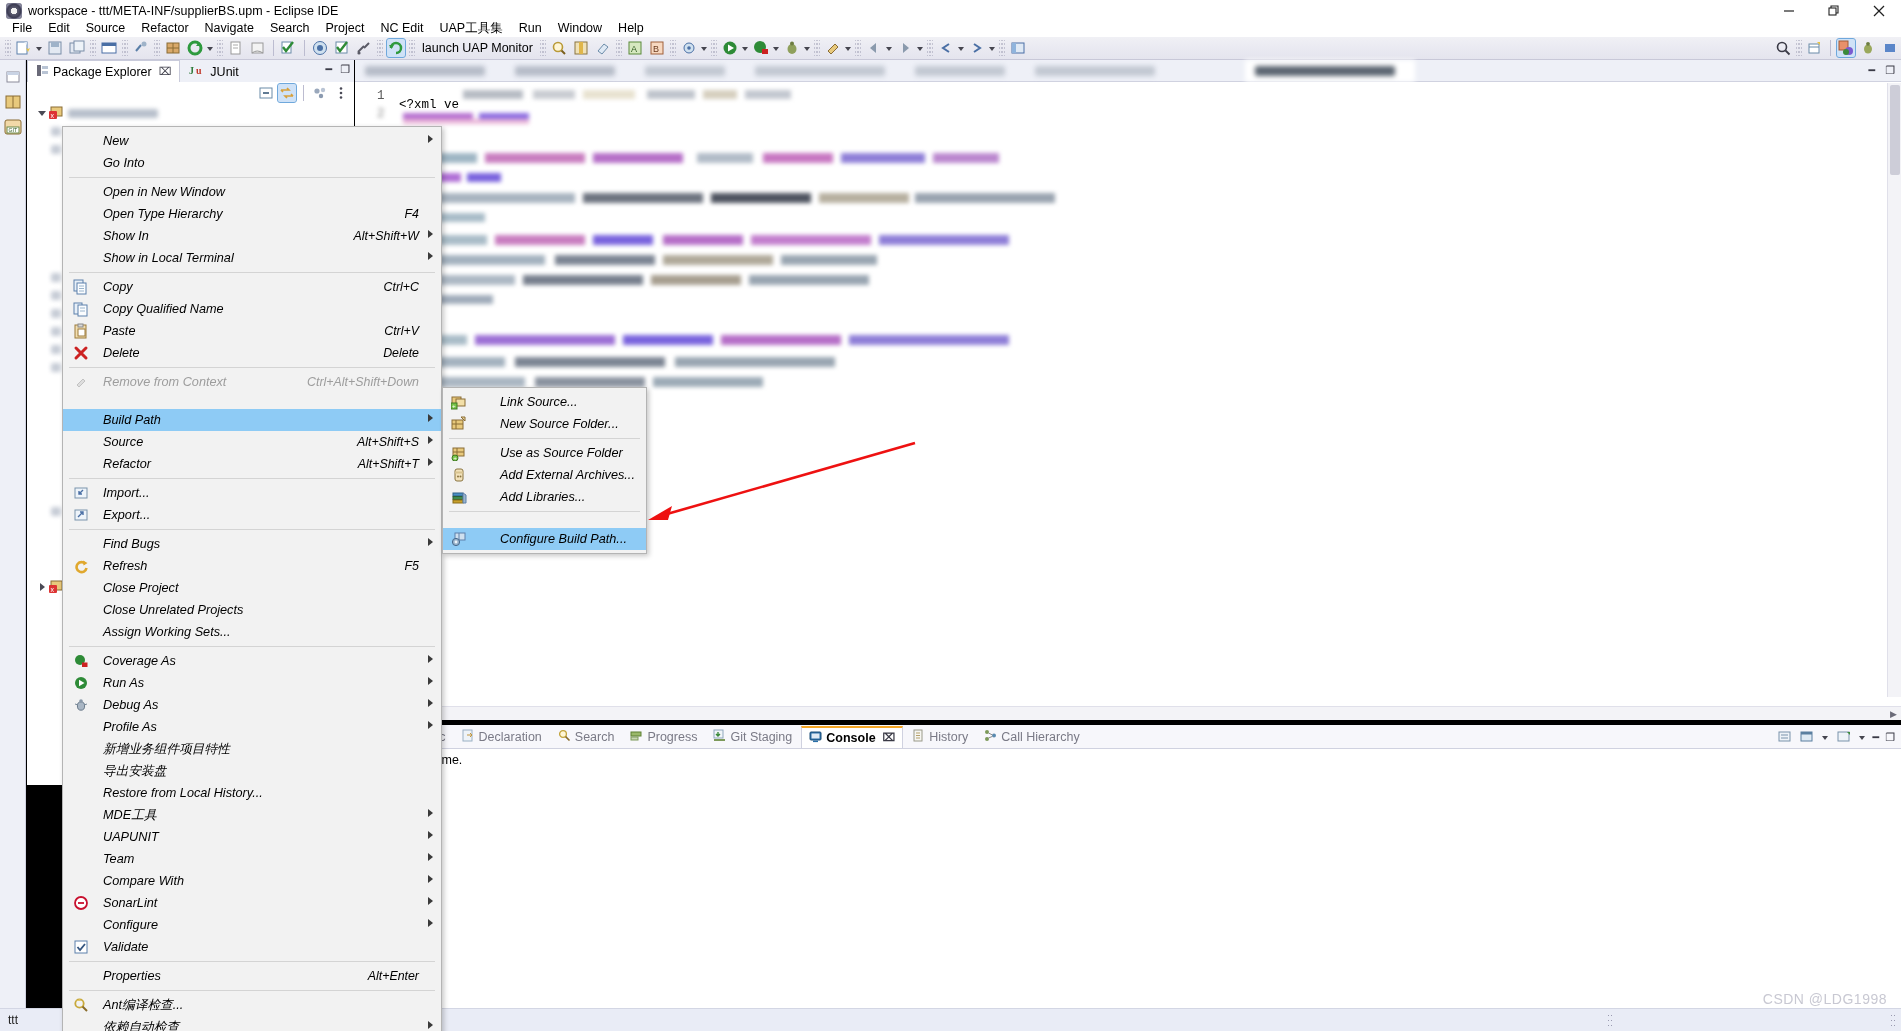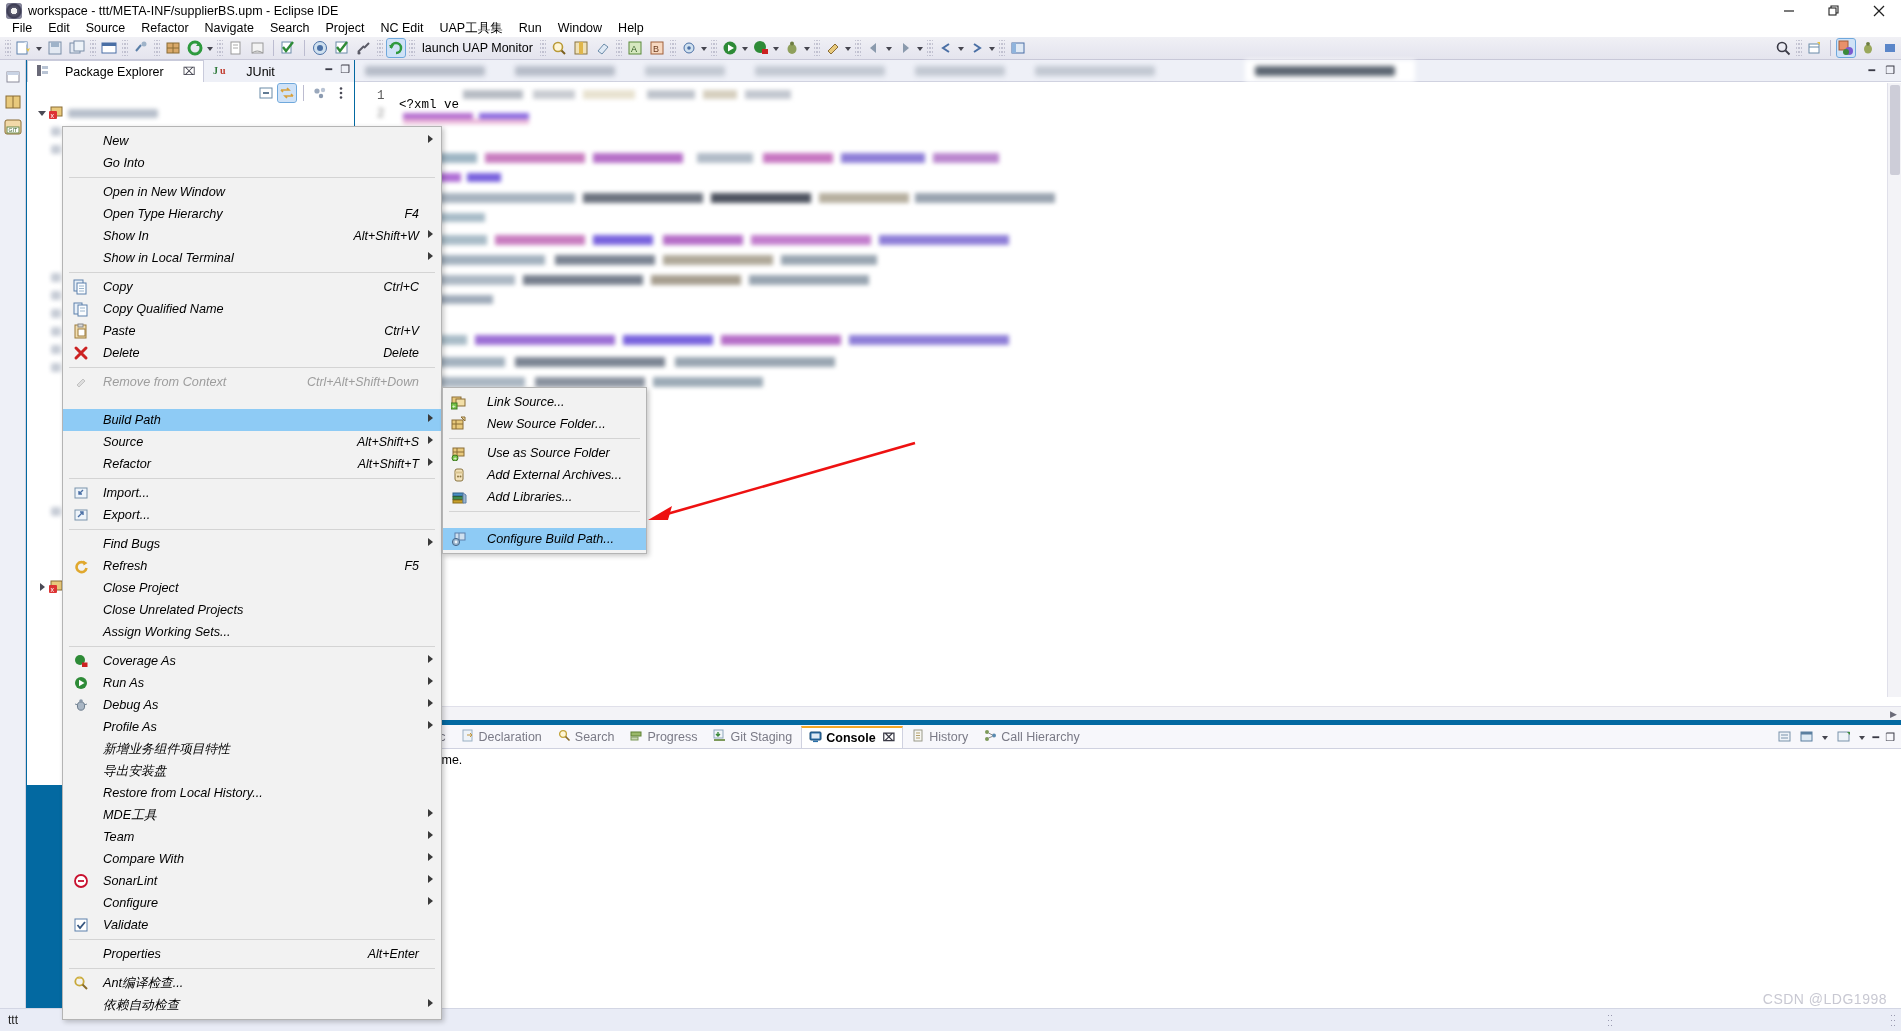--- a/index.html
+++ b/index.html
@@ -6,21 +6,21 @@
   html, body {
     margin: 0; padding: 0;
     width: 1901px; height: 1031px;
     overflow: hidden;
     font-family: "Liberation Sans", sans-serif;
     background: #ffffff;
   }
   .app {
     position: relative;
     width: 1901px; height: 1031px;
-    background: #0369a1;
+    background: #000000;
   }
 
   
   .titlebar {
     position: absolute; top: 0; left: 0; width: 1901px; height: 22px;
     background: #ffffff;
     display: flex; align-items: center;
   }
   .titlebar-icon {
     width: 16px; height: 16px; margin-left: 6px; margin-right: 6px;
@@ -92,21 +92,21 @@
   .pe-view {
     position: absolute; left: 27px; top: 60px; width: 327px; height: 725px;
     background: #ffffff;
   }
   .pe-tabs {
     position: absolute; left: 0; top: 0; width: 327px; height: 22px;
     background: #eef0f7;
     display: flex; align-items: stretch;
   }
   .pe-tab {
-    display: flex; align-items: center; gap: 16px;
+    display: flex; align-items: center; gap: 4px;
     padding: 0 8px; font-size: 12.5px; color: #000;
     background: #ffffff; border-top: 1px solid #c9cbdb;
     border-left: 1px solid #c9cbdb; border-right: 1px solid #c9cbdb;
     position: relative;
   }
   .pe-tab.inactive { background: #eef0f7; border-color: transparent; }
   .pe-tab .close-x { font-size: 11px; color: #3a3a46; margin-left: 3px; }
   .pe-tabbtns { position: absolute; right: 4px; top: 3px; display: flex; gap: 8px; }
   .pe-tabbtns span { font-size: 11px; color: #3a3a46; }
   .pe-toolbar {
@@ -234,21 +234,21 @@
     border-bottom: 4px solid transparent; border-left: 5px solid #3a3a3a; }
   .msep { height: 1px; background: #d4d4d4; margin: 3px 6px 3px 6px; }
 
   
   .submenu {
     position: absolute; left: 442px; top: 387px; width: 205px;
     background: #f2f2f2; border: 1px solid #b4b4b4;
     box-shadow: 2px 2px 5px rgba(0,0,0,0.22);
     padding: 3px 0; z-index: 60;
   }
-  .submenu .mi { padding-left: 44px; }
+  .submenu .mi { padding-left: 57px; }
   .submenu .mi .mi-icon { left: 8px; }
 
   
   .arrow-svg { position: absolute; left: 630px; top: 438px; z-index: 70; pointer-events: none; }
 </style>
 </head>
 <body>
 
 <div class="app">
 
@@ -1138,20 +1138,24 @@
       <span>导出安装盘</span>
     </div>
     <div class="mi">
       <span>Restore from Local History...</span>
     </div>
     <div class="mi">
       <span>MDE工具</span>
       <span class="mi-arrow"></span>
     </div>
     <div class="mi">
+      <span>UAPUNIT</span>
+      <span class="mi-arrow"></span>
+    </div>
+    <div class="mi">
       <span>Team</span>
       <span class="mi-arrow"></span>
     </div>
     <div class="mi">
       <span>Compare With</span>
       <span class="mi-arrow"></span>
     </div>
     <div class="mi">
       <span class="mi-icon">
         <svg width="16" height="16" viewBox="0 0 16 16">

